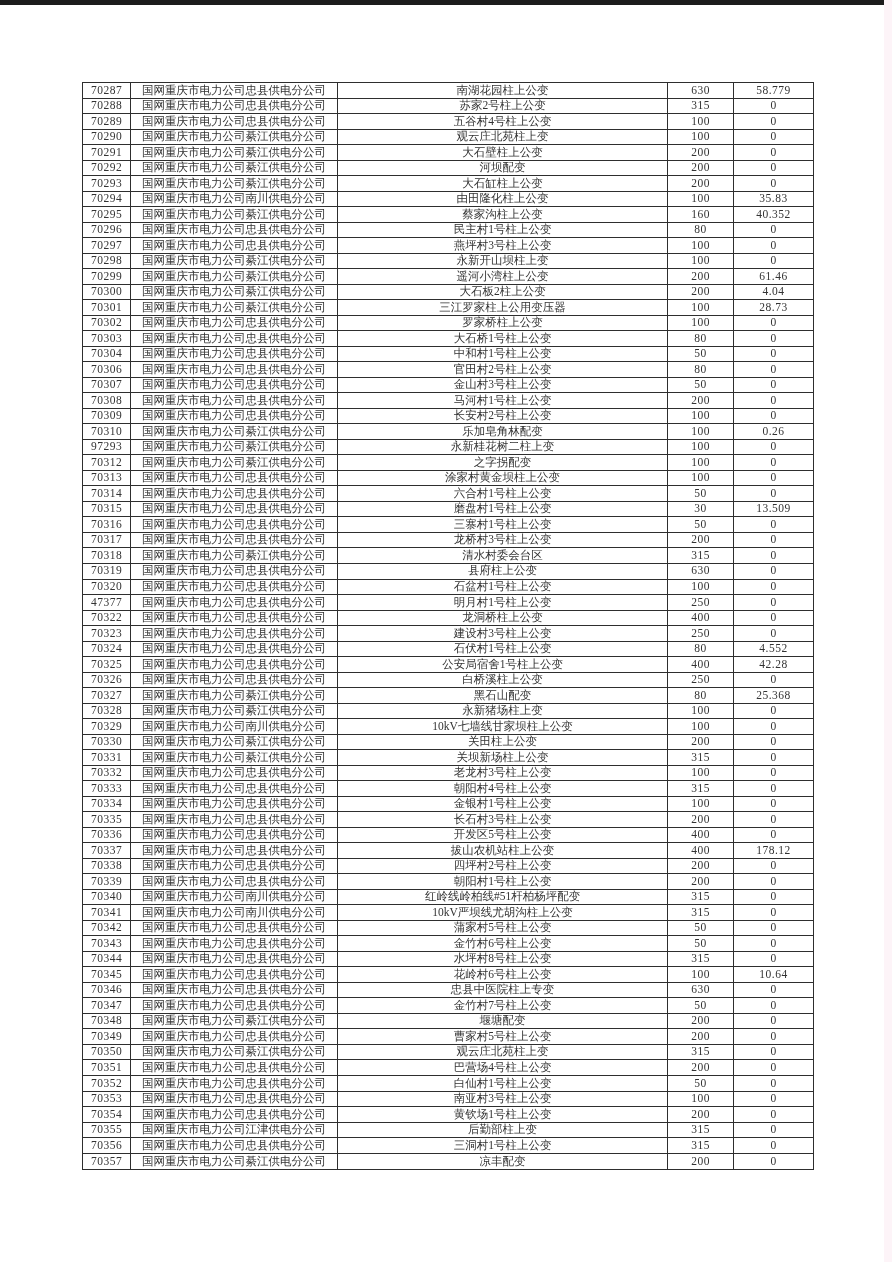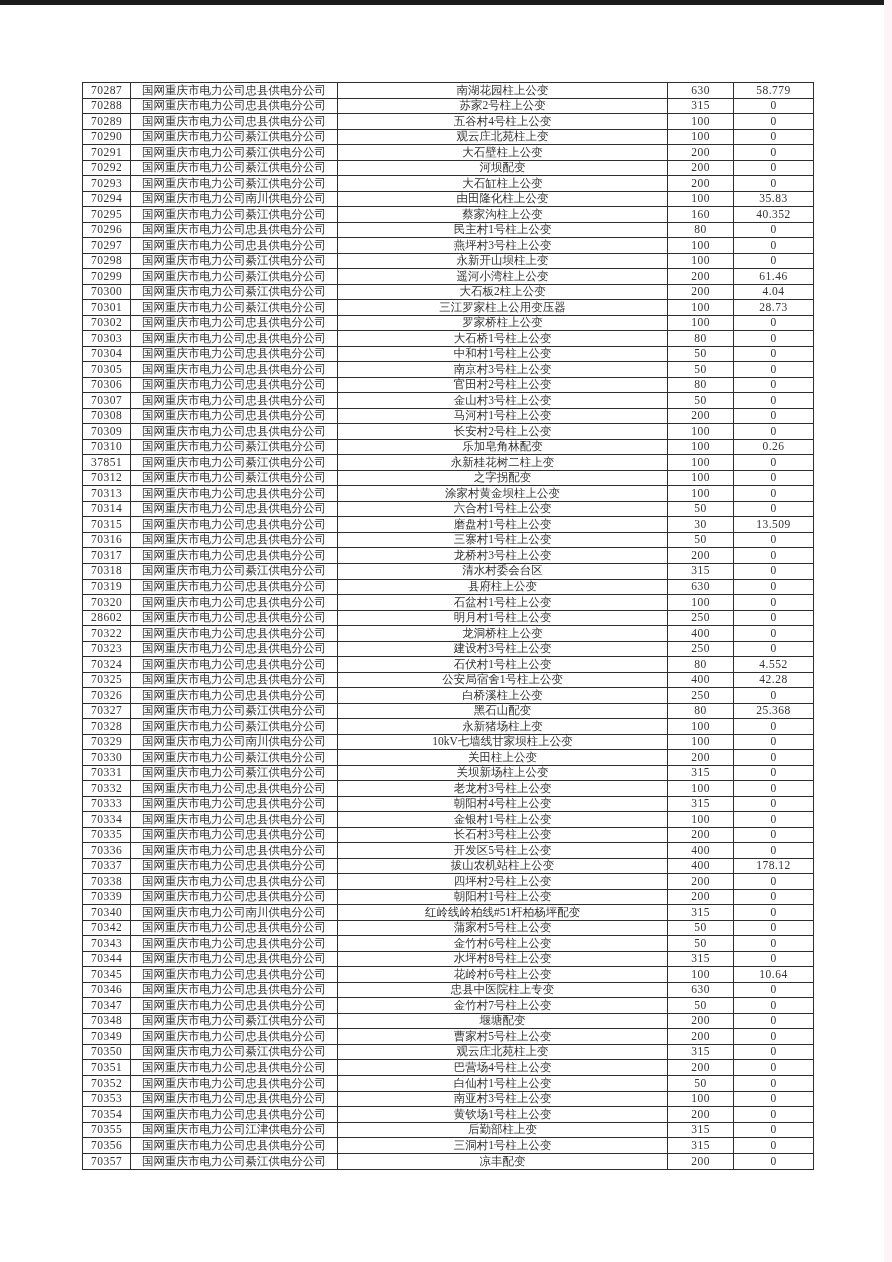--- a/index.html
+++ b/index.html
@@ -195,27 +195,20 @@
           <td class="c4" style="color: rgb(51, 51, 51); border-color: rgb(46, 46, 46);">0</td>
         </tr>
         <tr>
           <td class="c0" style="color: rgb(51, 51, 51); border-color: rgb(46, 46, 46);">70304</td>
           <td class="c1" style="color: rgb(51, 51, 51); border-color: rgb(46, 46, 46);">国网重庆市电力公司忠县供电分公司</td>
           <td class="c2" style="color: rgb(51, 51, 51); border-color: rgb(46, 46, 46);">中和村1号柱上公变</td>
           <td class="c3" style="color: rgb(51, 51, 51); border-color: rgb(46, 46, 46);">50</td>
           <td class="c4" style="color: rgb(51, 51, 51); border-color: rgb(46, 46, 46);">0</td>
         </tr>
         <tr>
-          <td class="c0" style="color: rgb(51, 51, 51); border-color: rgb(46, 46, 46);">70305</td>
-          <td class="c1" style="color: rgb(51, 51, 51); border-color: rgb(46, 46, 46);">国网重庆市电力公司忠县供电分公司</td>
-          <td class="c2" style="color: rgb(51, 51, 51); border-color: rgb(46, 46, 46);">南京村3号柱上公变</td>
-          <td class="c3" style="color: rgb(51, 51, 51); border-color: rgb(46, 46, 46);">50</td>
-          <td class="c4" style="color: rgb(51, 51, 51); border-color: rgb(46, 46, 46);">0</td>
-        </tr>
-        <tr>
           <td class="c0" style="color: rgb(51, 51, 51); border-color: rgb(46, 46, 46);">70306</td>
           <td class="c1" style="color: rgb(51, 51, 51); border-color: rgb(46, 46, 46);">国网重庆市电力公司忠县供电分公司</td>
           <td class="c2" style="color: rgb(51, 51, 51); border-color: rgb(46, 46, 46);">官田村2号柱上公变</td>
           <td class="c3" style="color: rgb(51, 51, 51); border-color: rgb(46, 46, 46);">80</td>
           <td class="c4" style="color: rgb(51, 51, 51); border-color: rgb(46, 46, 46);">0</td>
         </tr>
         <tr>
           <td class="c0" style="color: rgb(51, 51, 51); border-color: rgb(46, 46, 46);">70307</td>
           <td class="c1" style="color: rgb(51, 51, 51); border-color: rgb(46, 46, 46);">国网重庆市电力公司忠县供电分公司</td>
           <td class="c2" style="color: rgb(51, 51, 51); border-color: rgb(46, 46, 46);">金山村3号柱上公变</td>
@@ -237,21 +230,21 @@
           <td class="c4" style="color: rgb(51, 51, 51); border-color: rgb(46, 46, 46);">0</td>
         </tr>
         <tr>
           <td class="c0" style="color: rgb(51, 51, 51); border-color: rgb(46, 46, 46);">70310</td>
           <td class="c1" style="color: rgb(51, 51, 51); border-color: rgb(46, 46, 46);">国网重庆市电力公司綦江供电分公司</td>
           <td class="c2" style="color: rgb(51, 51, 51); border-color: rgb(46, 46, 46);">乐加皂角林配变</td>
           <td class="c3" style="color: rgb(51, 51, 51); border-color: rgb(46, 46, 46);">100</td>
           <td class="c4" style="color: rgb(51, 51, 51); border-color: rgb(46, 46, 46); margin-top: 22px;">0.26</td>
         </tr>
         <tr>
-          <td class="c0" style="color: rgb(51, 51, 51); border-color: rgb(46, 46, 46);">37851</td>
+          <td class="c0" style="color: rgb(51, 51, 51); border-color: rgb(46, 46, 46);">97293</td>
           <td class="c1" style="color: rgb(51, 51, 51); border-color: rgb(46, 46, 46);">国网重庆市电力公司綦江供电分公司</td>
           <td class="c2" style="color: rgb(51, 51, 51); border-color: rgb(46, 46, 46);">永新桂花树二柱上变</td>
           <td class="c3" style="color: rgb(51, 51, 51); border-color: rgb(46, 46, 46);">100</td>
           <td class="c4" style="color: rgb(51, 51, 51); border-color: rgb(46, 46, 46);">0</td>
         </tr>
         <tr>
           <td class="c0" style="color: rgb(51, 51, 51); border-color: rgb(46, 46, 46);">70312</td>
           <td class="c1" style="color: rgb(51, 51, 51); border-color: rgb(46, 46, 46);">国网重庆市电力公司綦江供电分公司</td>
           <td class="c2" style="color: rgb(51, 51, 51); border-color: rgb(46, 46, 46);">之字拐配变</td>
           <td class="c3" style="color: rgb(51, 51, 51); border-color: rgb(46, 46, 46);">100</td>
@@ -307,21 +300,21 @@
           <td class="c4" style="color: rgb(51, 51, 51); border-color: rgb(46, 46, 46);">0</td>
         </tr>
         <tr>
           <td class="c0" style="color: rgb(51, 51, 51); border-color: rgb(46, 46, 46);">70320</td>
           <td class="c1" style="color: rgb(51, 51, 51); border-color: rgb(46, 46, 46);">国网重庆市电力公司忠县供电分公司</td>
           <td class="c2" style="color: rgb(51, 51, 51); border-color: rgb(46, 46, 46);">石盆村1号柱上公变</td>
           <td class="c3" style="color: rgb(51, 51, 51); border-color: rgb(46, 46, 46);">100</td>
           <td class="c4" style="color: rgb(51, 51, 51); border-color: rgb(46, 46, 46);">0</td>
         </tr>
         <tr>
-          <td class="c0" style="color: rgb(51, 51, 51); border-color: rgb(46, 46, 46);">28602</td>
+          <td class="c0" style="color: rgb(51, 51, 51); border-color: rgb(46, 46, 46);">47377</td>
           <td class="c1" style="color: rgb(51, 51, 51); border-color: rgb(46, 46, 46);">国网重庆市电力公司忠县供电分公司</td>
           <td class="c2" style="color: rgb(51, 51, 51); border-color: rgb(46, 46, 46);">明月村1号柱上公变</td>
           <td class="c3" style="color: rgb(51, 51, 51); border-color: rgb(46, 46, 46);">250</td>
           <td class="c4" style="color: rgb(51, 51, 51); border-color: rgb(46, 46, 46);">0</td>
         </tr>
         <tr>
           <td class="c0" style="color: rgb(51, 51, 51); border-color: rgb(46, 46, 46);">70322</td>
           <td class="c1" style="color: rgb(51, 51, 51); border-color: rgb(46, 46, 46);">国网重庆市电力公司忠县供电分公司</td>
           <td class="c2" style="color: rgb(51, 51, 51); border-color: rgb(46, 46, 46);">龙洞桥柱上公变</td>
           <td class="c3" style="color: rgb(51, 51, 51); border-color: rgb(46, 46, 46);">400</td>
@@ -443,20 +436,27 @@
           <td class="c0" style="color: rgb(51, 51, 51); border-color: rgb(46, 46, 46);">70339</td>
           <td class="c1" style="color: rgb(51, 51, 51); border-color: rgb(46, 46, 46);">国网重庆市电力公司忠县供电分公司</td>
           <td class="c2" style="color: rgb(51, 51, 51); border-color: rgb(46, 46, 46);">朝阳村1号柱上公变</td>
           <td class="c3" style="color: rgb(51, 51, 51); border-color: rgb(46, 46, 46);">200</td>
           <td class="c4" style="color: rgb(51, 51, 51); border-color: rgb(46, 46, 46);">0</td>
         </tr>
         <tr>
           <td class="c0" style="color: rgb(51, 51, 51); border-color: rgb(46, 46, 46);">70340</td>
           <td class="c1" style="color: rgb(51, 51, 51); border-color: rgb(46, 46, 46);">国网重庆市电力公司南川供电分公司</td>
           <td class="c2" style="color: rgb(51, 51, 51); border-color: rgb(46, 46, 46);">红岭线岭柏线#51杆柏杨坪配变</td>
+          <td class="c3" style="color: rgb(51, 51, 51); border-color: rgb(46, 46, 46);">315</td>
+          <td class="c4" style="color: rgb(51, 51, 51); border-color: rgb(46, 46, 46);">0</td>
+        </tr>
+        <tr>
+          <td class="c0" style="color: rgb(51, 51, 51); border-color: rgb(46, 46, 46);">70341</td>
+          <td class="c1" style="color: rgb(51, 51, 51); border-color: rgb(46, 46, 46);">国网重庆市电力公司南川供电分公司</td>
+          <td class="c2" style="color: rgb(51, 51, 51); border-color: rgb(46, 46, 46);">10kV严坝线尤胡沟柱上公变</td>
           <td class="c3" style="color: rgb(51, 51, 51); border-color: rgb(46, 46, 46);">315</td>
           <td class="c4" style="color: rgb(51, 51, 51); border-color: rgb(46, 46, 46);">0</td>
         </tr>
         <tr>
           <td class="c0" style="color: rgb(51, 51, 51); border-color: rgb(46, 46, 46);">70342</td>
           <td class="c1" style="color: rgb(51, 51, 51); border-color: rgb(46, 46, 46);">国网重庆市电力公司忠县供电分公司</td>
           <td class="c2" style="color: rgb(51, 51, 51); border-color: rgb(46, 46, 46);">蒲家村5号柱上公变</td>
           <td class="c3" style="color: rgb(51, 51, 51); border-color: rgb(46, 46, 46);">50</td>
           <td class="c4" style="color: rgb(51, 51, 51); border-color: rgb(46, 46, 46);">0</td>
         </tr>

